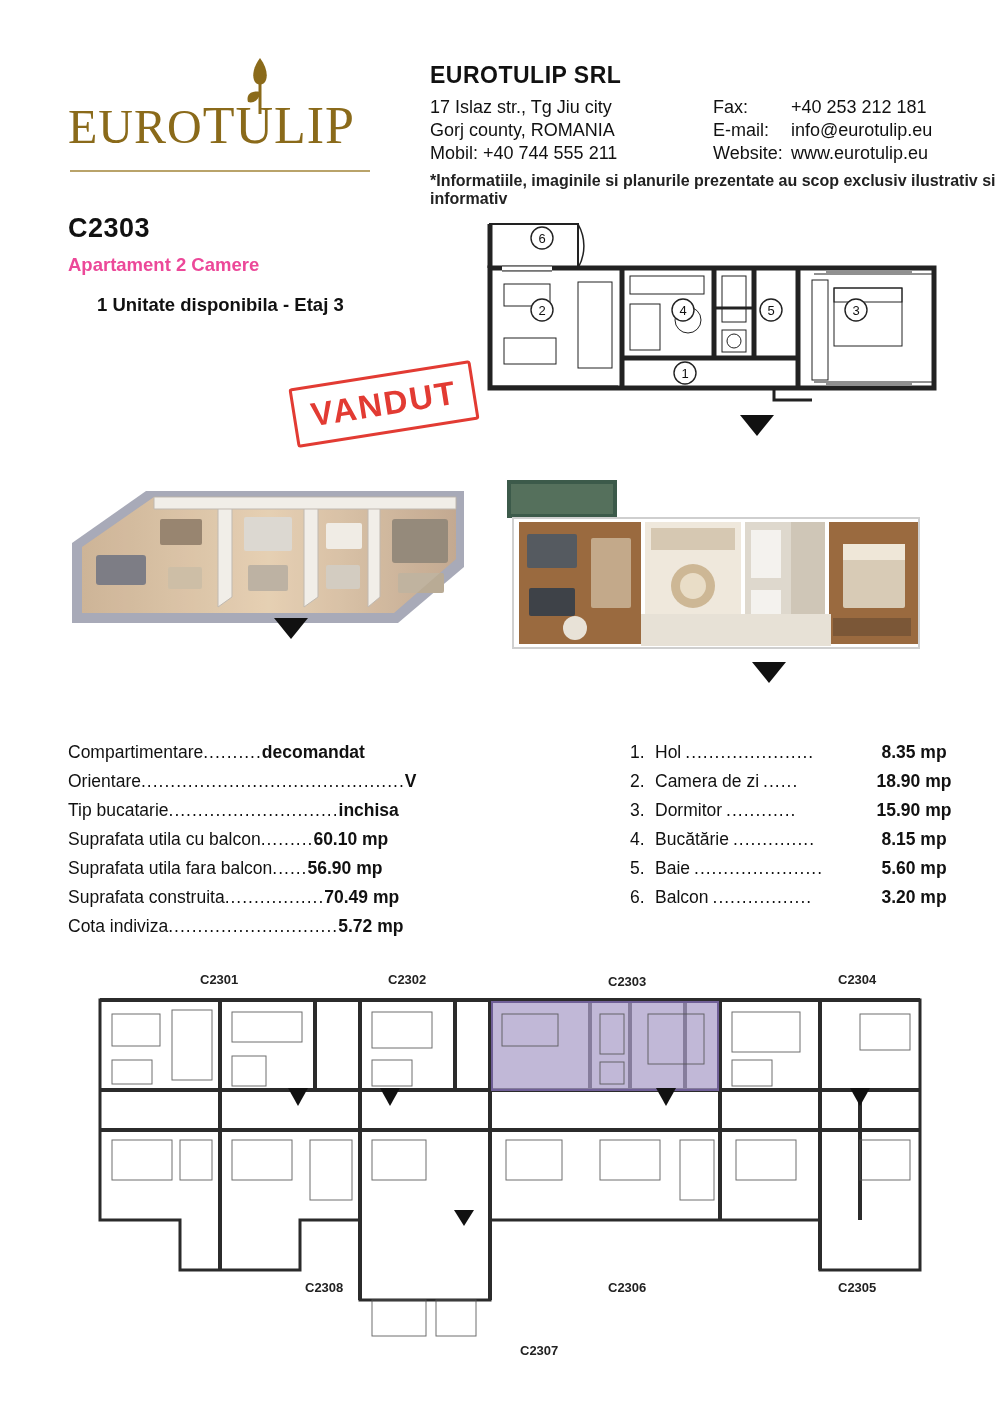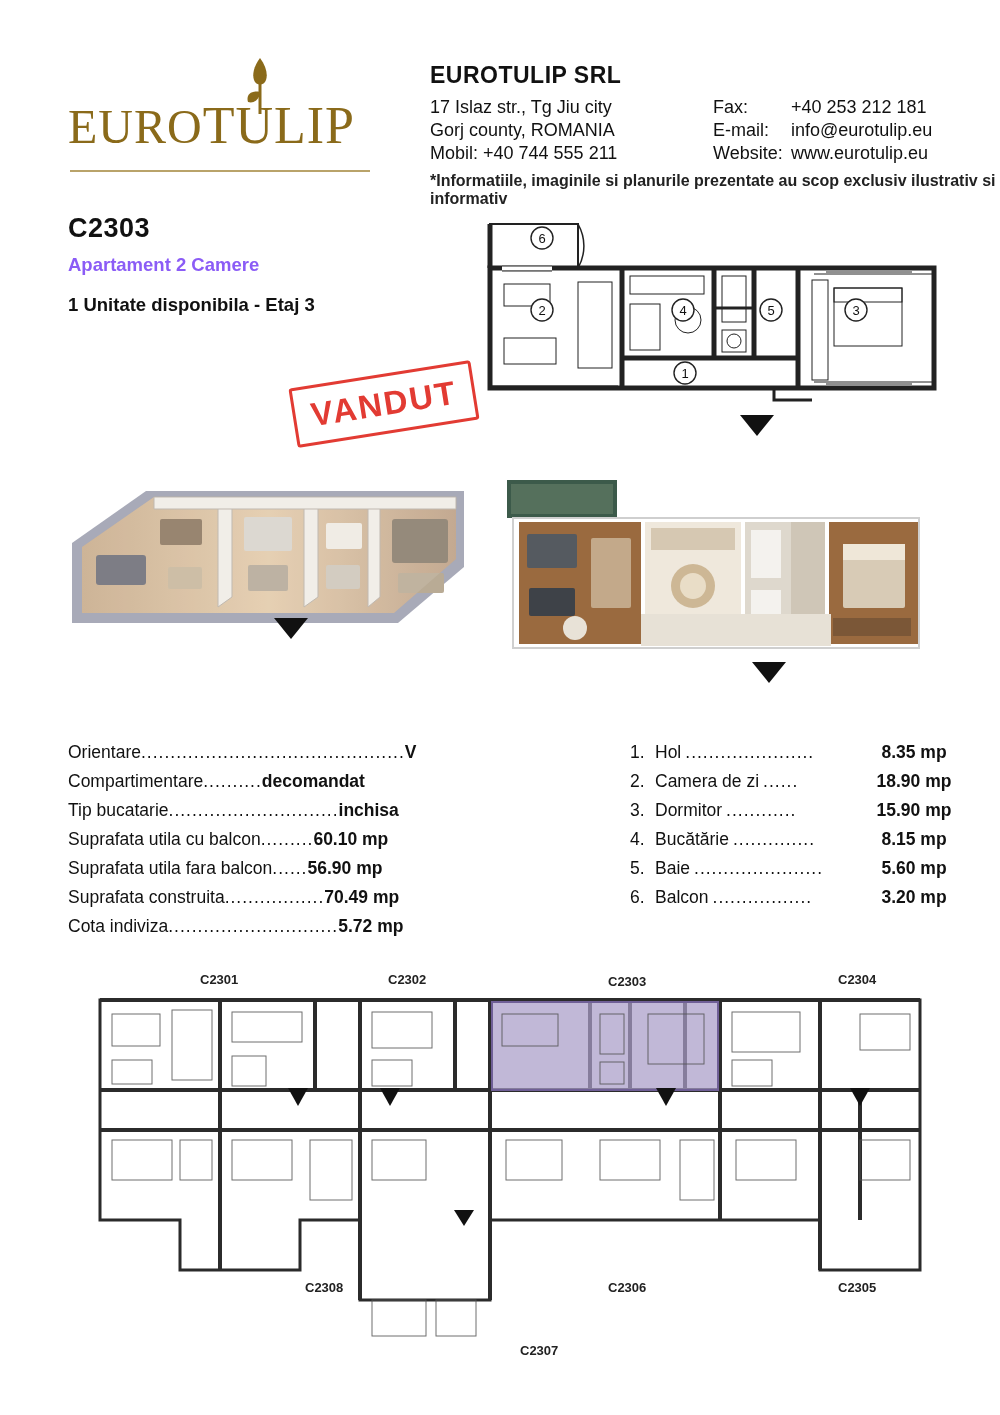--- a/index.html
+++ b/index.html
@@ -28,22 +28,22 @@
   .contact-grid{margin-top:7px;font-size:18px;line-height:23px;color:#111;}
   .contact-row{display:flex;}
   .c-left{width:255px;white-space:nowrap;}
   .c-lbl{display:inline-block;width:78px;}
   .c-right{white-space:nowrap;margin-left:28px;}
   .disclaimer{position:absolute;left:430px;top:172px;font-size:16px;color:#222;font-weight:bold;}
 
   
   .title-block{position:absolute;left:68px;top:213px;}
   .code{font-size:27px;font-weight:bold;color:#111;letter-spacing:.5px;}
-  .subtitle{font-size:18.5px;font-weight:bold;margin-top:10px;color:#8b5cf6;}
-  .units{font-size:18.5px;font-weight:bold;margin-top:18px;color:#111;}
+  .subtitle{font-size:18.5px;font-weight:bold;margin-top:10px;color:#ec4899;}
+  .units{font-size:18.5px;font-weight:bold;margin-top:18px;color:#111;margin-left:29px;}
 
   
   .stamp{
     position:absolute;left:292px;top:374px;width:178px;height:54px;
     border:3px solid #e23b33;border-radius:3px;
     transform:rotate(-9deg);
     display:flex;align-items:center;justify-content:center;
     color:#e23b33;font-size:33px;font-weight:bold;letter-spacing:2px;
     background:rgba(255,255,255,.55);
   }
@@ -266,24 +266,24 @@
 
       <rect x="136" y="136" width="190" height="32" fill="#e7e1d6"></rect>
 
       <rect x="8" y="40" width="406" height="130" fill="none" stroke="#cfcfcf" stroke-width="2"></rect>
     </svg>
   </div>
   <div class="marker m3"></div>
 
   <div class="specs">
     <div class="spec-row">
+      <span>Compartimentare</span><span class="dots">..........</span><span class="spec-val">decomandat</span>
+    </div>
+    <div class="spec-row">
       <span>Orientare</span><span class="dots">.............................................</span><span class="spec-val">V</span>
-    </div>
-    <div class="spec-row">
-      <span>Compartimentare</span><span class="dots">..........</span><span class="spec-val">decomandat</span>
     </div>
     <div class="spec-row">
       <span>Tip bucatarie</span><span class="dots">.............................</span><span class="spec-val">inchisa</span>
     </div>
     <div class="spec-row">
       <span>Suprafata utila cu balcon</span><span class="dots">.........</span><span class="spec-val">60.10 mp</span>
     </div>
     <div class="spec-row">
       <span>Suprafata utila  fara balcon</span><span class="dots">......</span><span class="spec-val">56.90 mp</span>
     </div>

